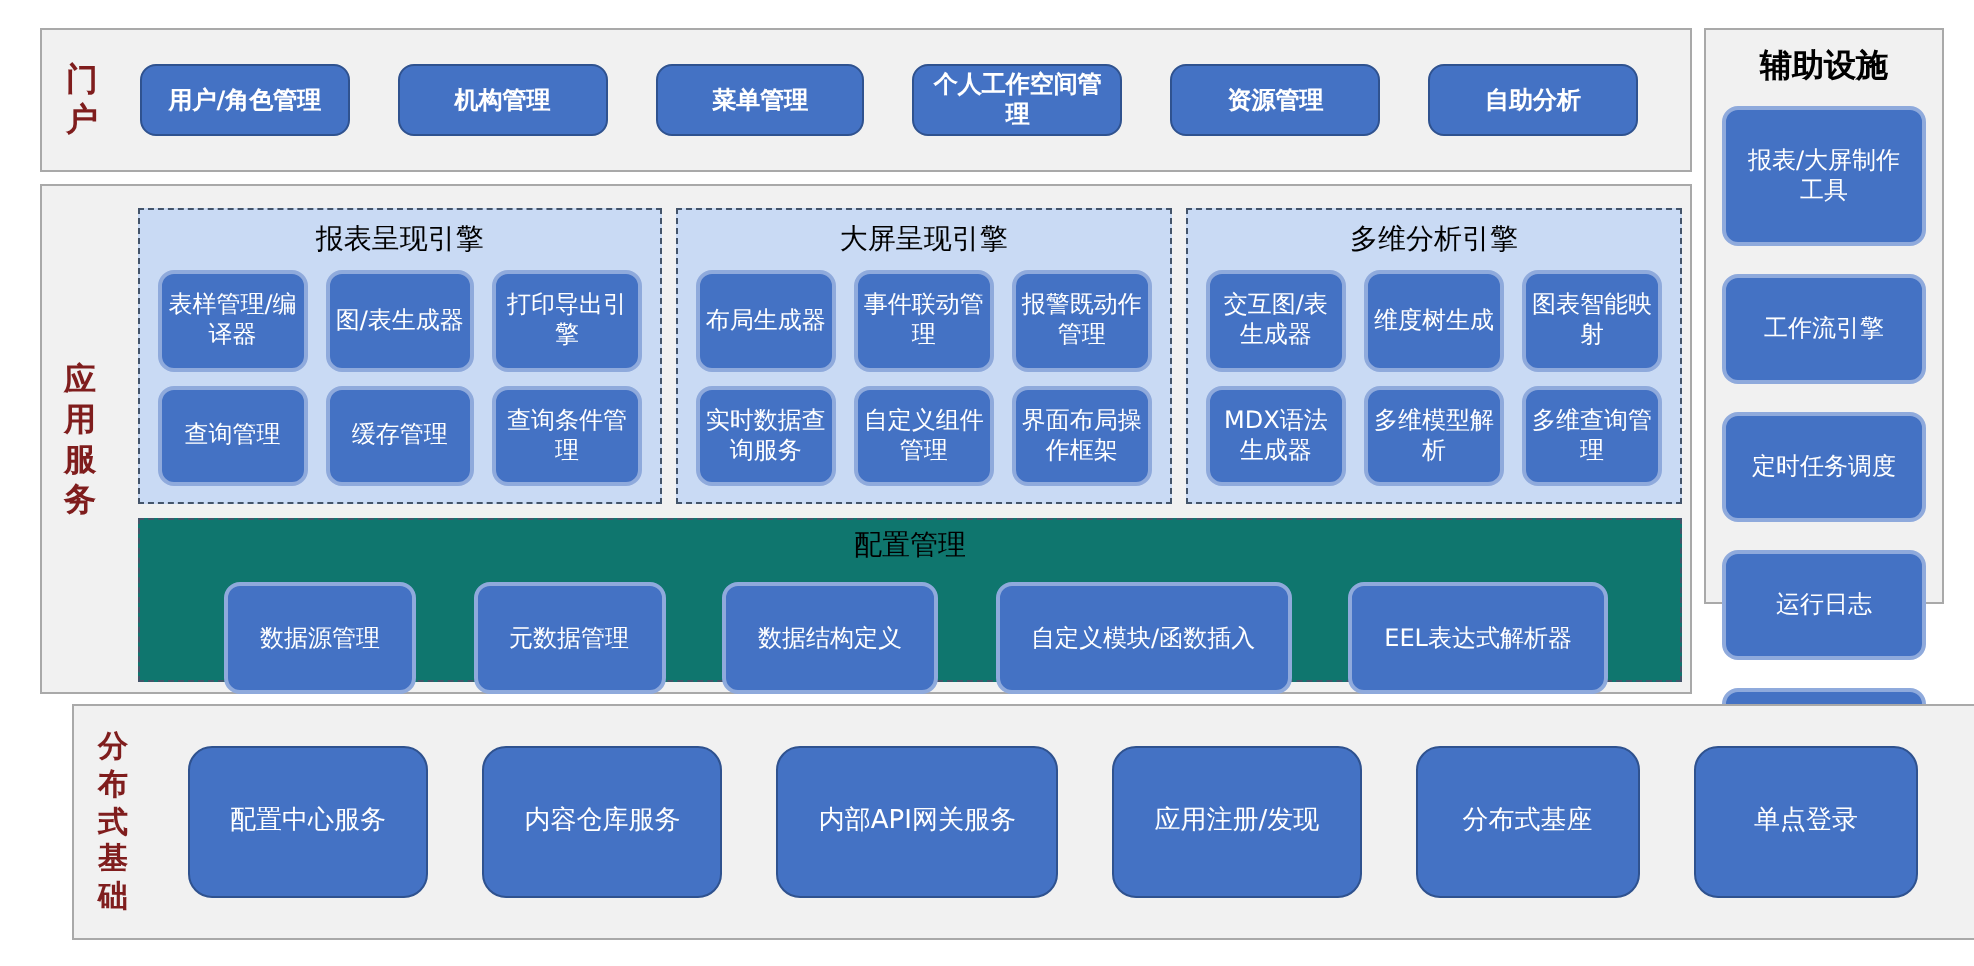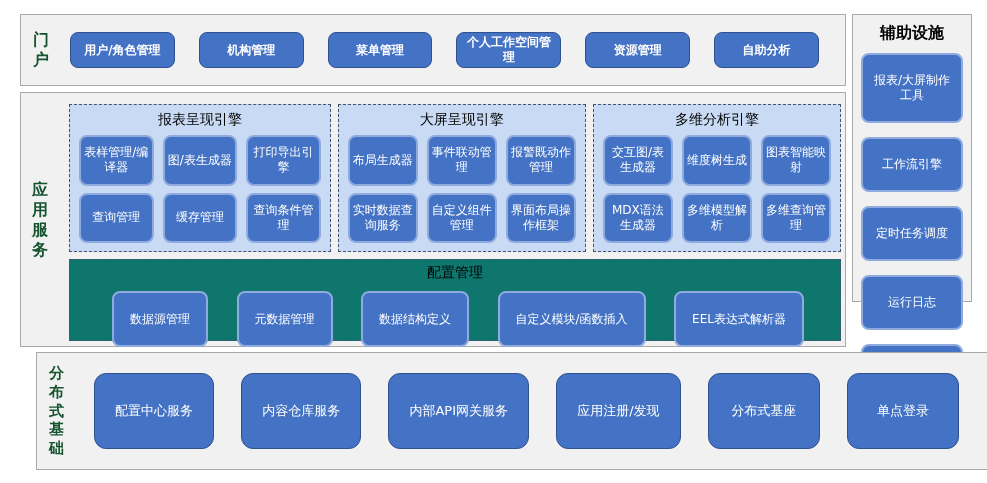--- a/index.html
+++ b/index.html
@@ -14,21 +14,21 @@
     background:#f1f1f1;
     border:1px solid #a9a9a9;
     box-sizing:border-box;
   }
   .vlabel {
     width:19px;
     font-weight:bold;
     font-size:16px;
     line-height:1.25;
     word-break:break-all;
-    color:#14532d;
+    color:#7f1d1d;
     flex:0 0 auto;
   }
   .btn {
     background:#4472c4;
     color:#ffffff;
     border-radius:8px;
     display:flex;
     align-items:center;
     justify-content:center;
     text-align:center;

